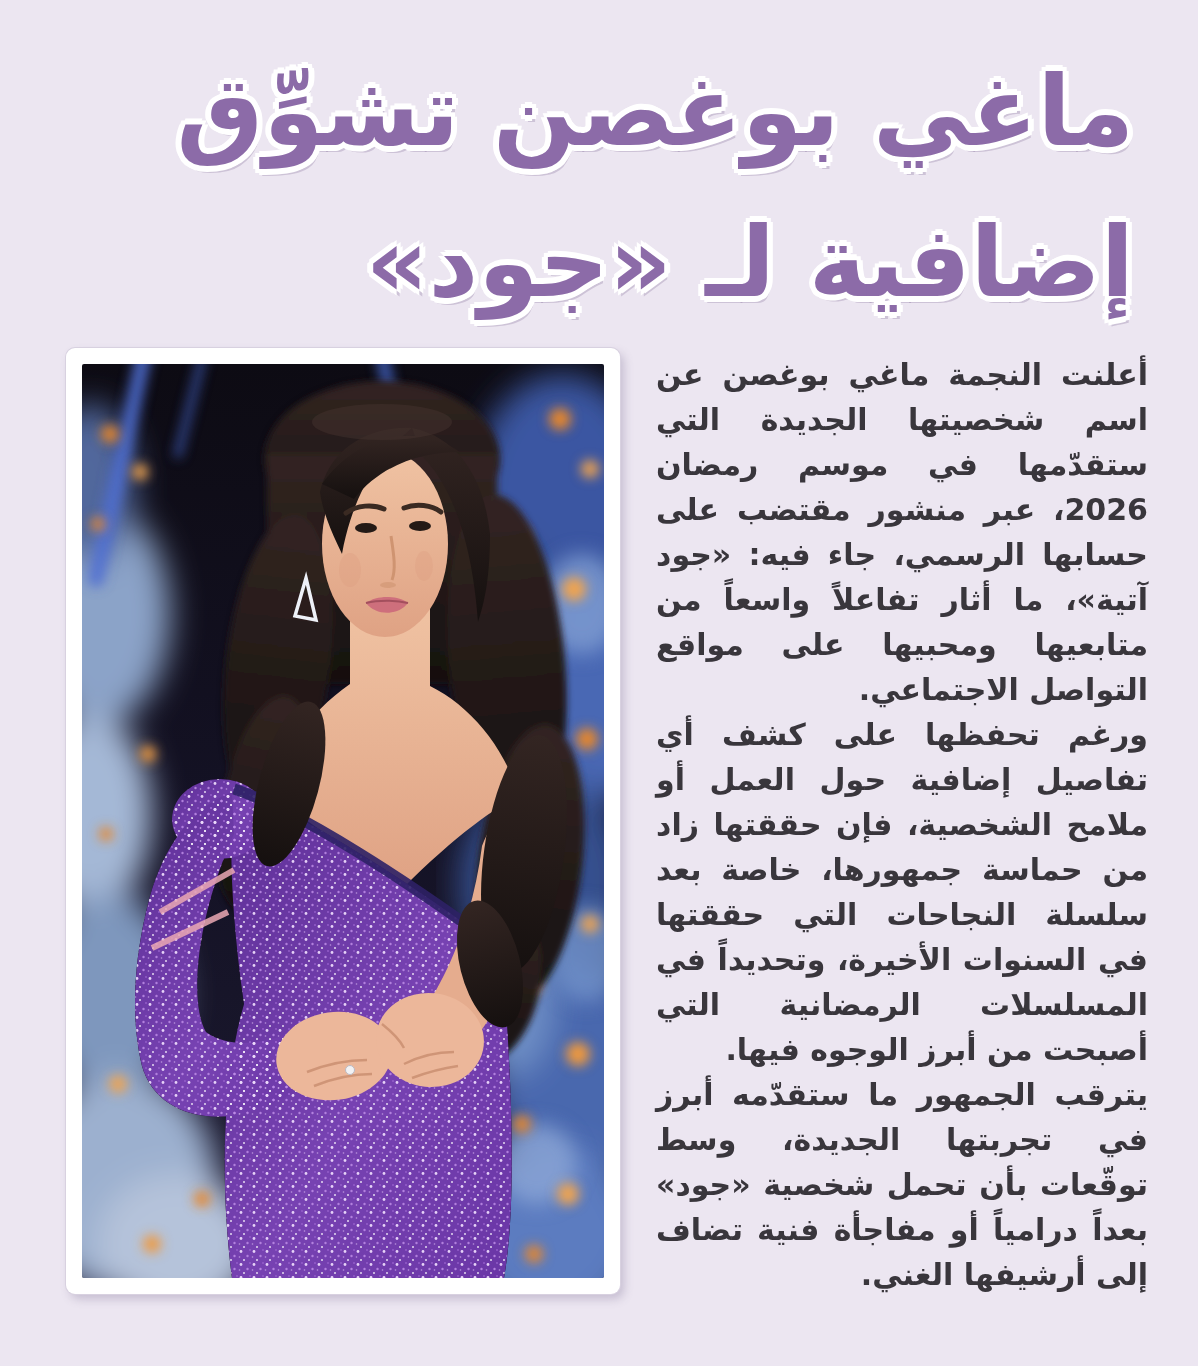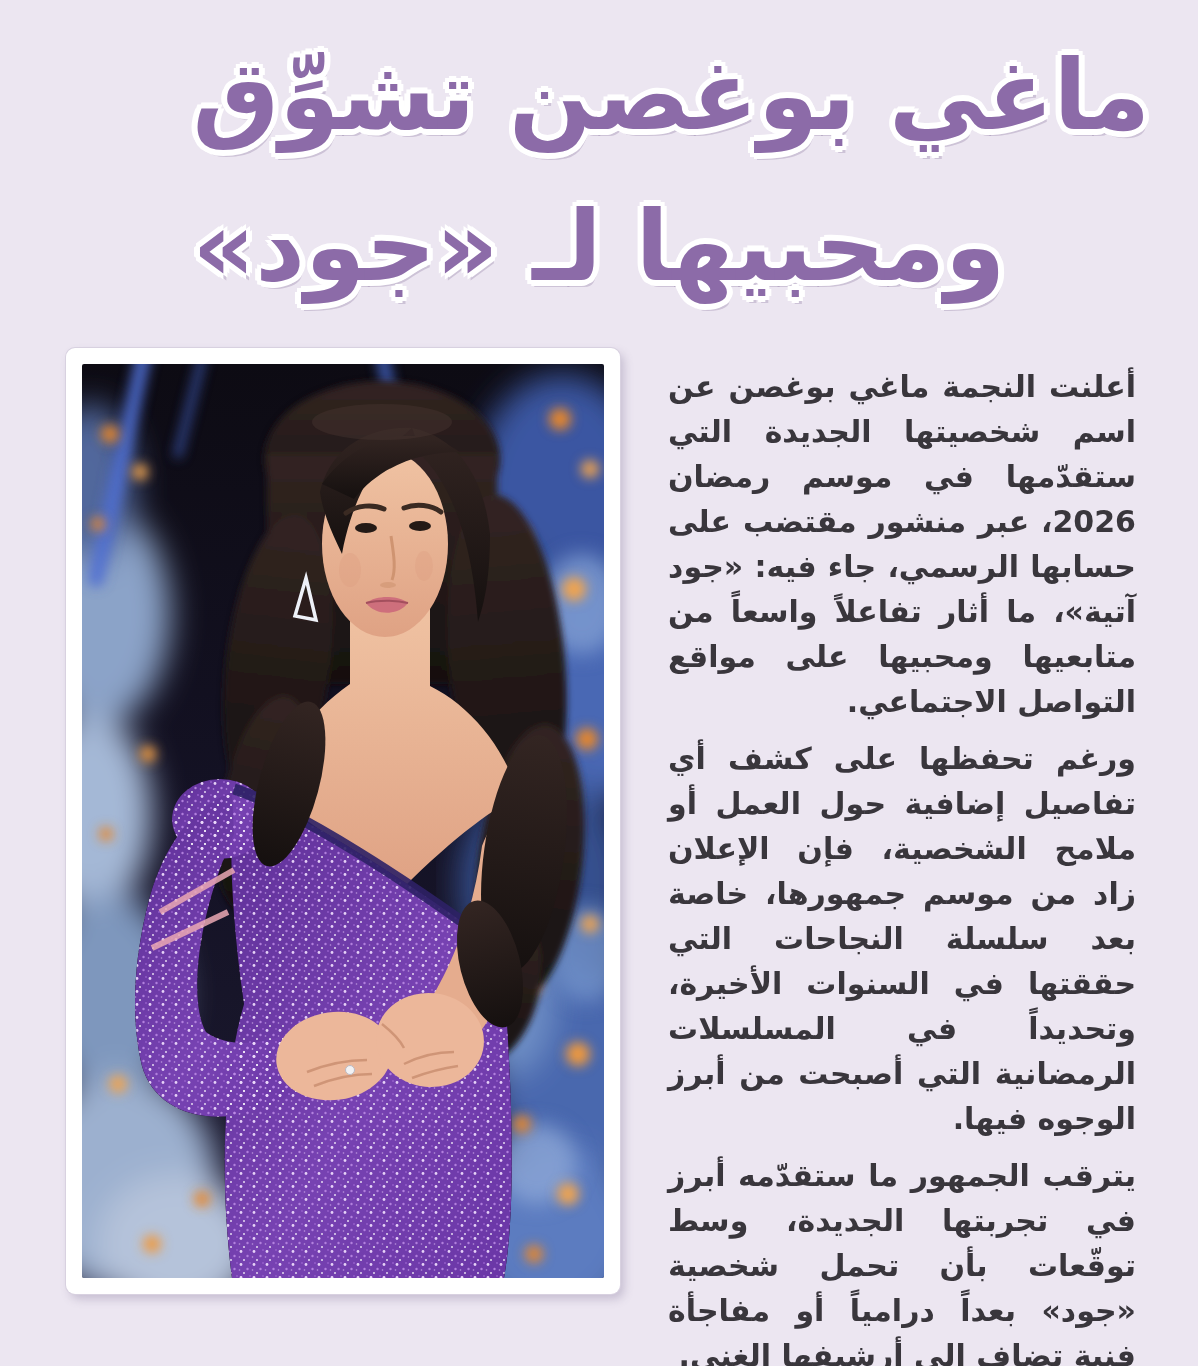--- a/index.html
+++ b/index.html
@@ -8,23 +8,23 @@
     width: 1198px;
     height: 1366px;
     background: #ece6f1;
     overflow: hidden;
     font-family: "DejaVu Sans", sans-serif;
   }
   .headline {
     position: absolute;
     top: 20px;
     right: 48px;
-    margin: 0;
+    margin: 16px;
     direction: rtl;
-    text-align: left;
+    text-align: right;
     color: #8c6ba8;
     font-size: 97px;
     font-weight: 700;
     line-height: 1.56;
     letter-spacing: 0;
     text-shadow:
       -4px -4px 0 #ffffff, 4px -4px 0 #ffffff,
       -4px 4px 0 #ffffff, 4px 4px 0 #ffffff,
       -6px 0 0 #ffffff, 6px 0 0 #ffffff,
       0 -6px 0 #ffffff, 0 6px 0 #ffffff,
@@ -54,30 +54,30 @@
     top: 352px;
     right: 50px;
     width: 492px;
     direction: rtl;
     text-align: justify;
     color: #39363c;
     font-size: 30px;
     line-height: 45px;
     font-weight: 700;
   }
-  .article p { margin: 12px; }
+  .article p { margin: 0; }
 </style>
 </head>
 <body>
 
 <div class="page">
 
   <h1 class="headline">
     <span class="hl-line">ماغي بوغصن تشوِّق</span>
-    <span class="hl-line">ومحبيها لـ «جود»</span>
+    <span class="hl-line">إضافية لـ «جود»</span>
   </h1>
 
   <figure class="photo-frame">
     <svg viewBox="0 0 522 914" role="img">
       <defs>
         <linearGradient id="bgG" x1="0" y1="0" x2="0" y2="1">
           <stop offset="0" stop-color="#0d0b13"></stop>
           <stop offset="0.5" stop-color="#141225"></stop>
           <stop offset="1" stop-color="#1c1a30"></stop>
         </linearGradient>
@@ -246,17 +246,17 @@
           <path d="M330,714 C346,708 362,704 376,702"></path>
           <path d="M300,660 C310,668 318,676 322,684"></path>
         </g>
         <circle cx="268" cy="706" r="4.5" fill="#f2f2f4" stroke="#b9b9c2" stroke-width="1"></circle>
       </g>
     </svg>
   </figure>
 
   <div class="article">
     <p>أعلنت النجمة ماغي بوغصن عن اسم شخصيتها الجديدة التي ستقدّمها في موسم رمضان 2026، عبر منشور مقتضب على حسابها الرسمي، جاء فيه: «جود آتية»، ما أثار تفاعلاً واسعاً من متابعيها ومحبيها على مواقع التواصل الاجتماعي.</p>
-    <p>ورغم تحفظها على كشف أي تفاصيل إضافية حول العمل أو ملامح الشخصية، فإن الإعلان زاد من موسم جمهورها، خاصة بعد سلسلة النجاحات التي حققتها في السنوات الأخيرة، وتحديداً في المسلسلات الرمضانية التي أصبحت من أبرز الوجوه فيها.</p>
+    <p>ورغم تحفظها على كشف أي تفاصيل إضافية حول العمل أو ملامح الشخصية، فإن حققتها زاد من حماسة جمهورها، خاصة بعد سلسلة النجاحات التي حققتها في السنوات الأخيرة، وتحديداً في المسلسلات الرمضانية التي أصبحت من أبرز الوجوه فيها.</p>
     <p>يترقب الجمهور ما ستقدّمه أبرز في تجربتها الجديدة، وسط توقّعات بأن تحمل شخصية «جود» بعداً درامياً أو مفاجأة فنية تضاف إلى أرشيفها الغني.</p>
   </div>
 
 </div>
 
 </body></html>

